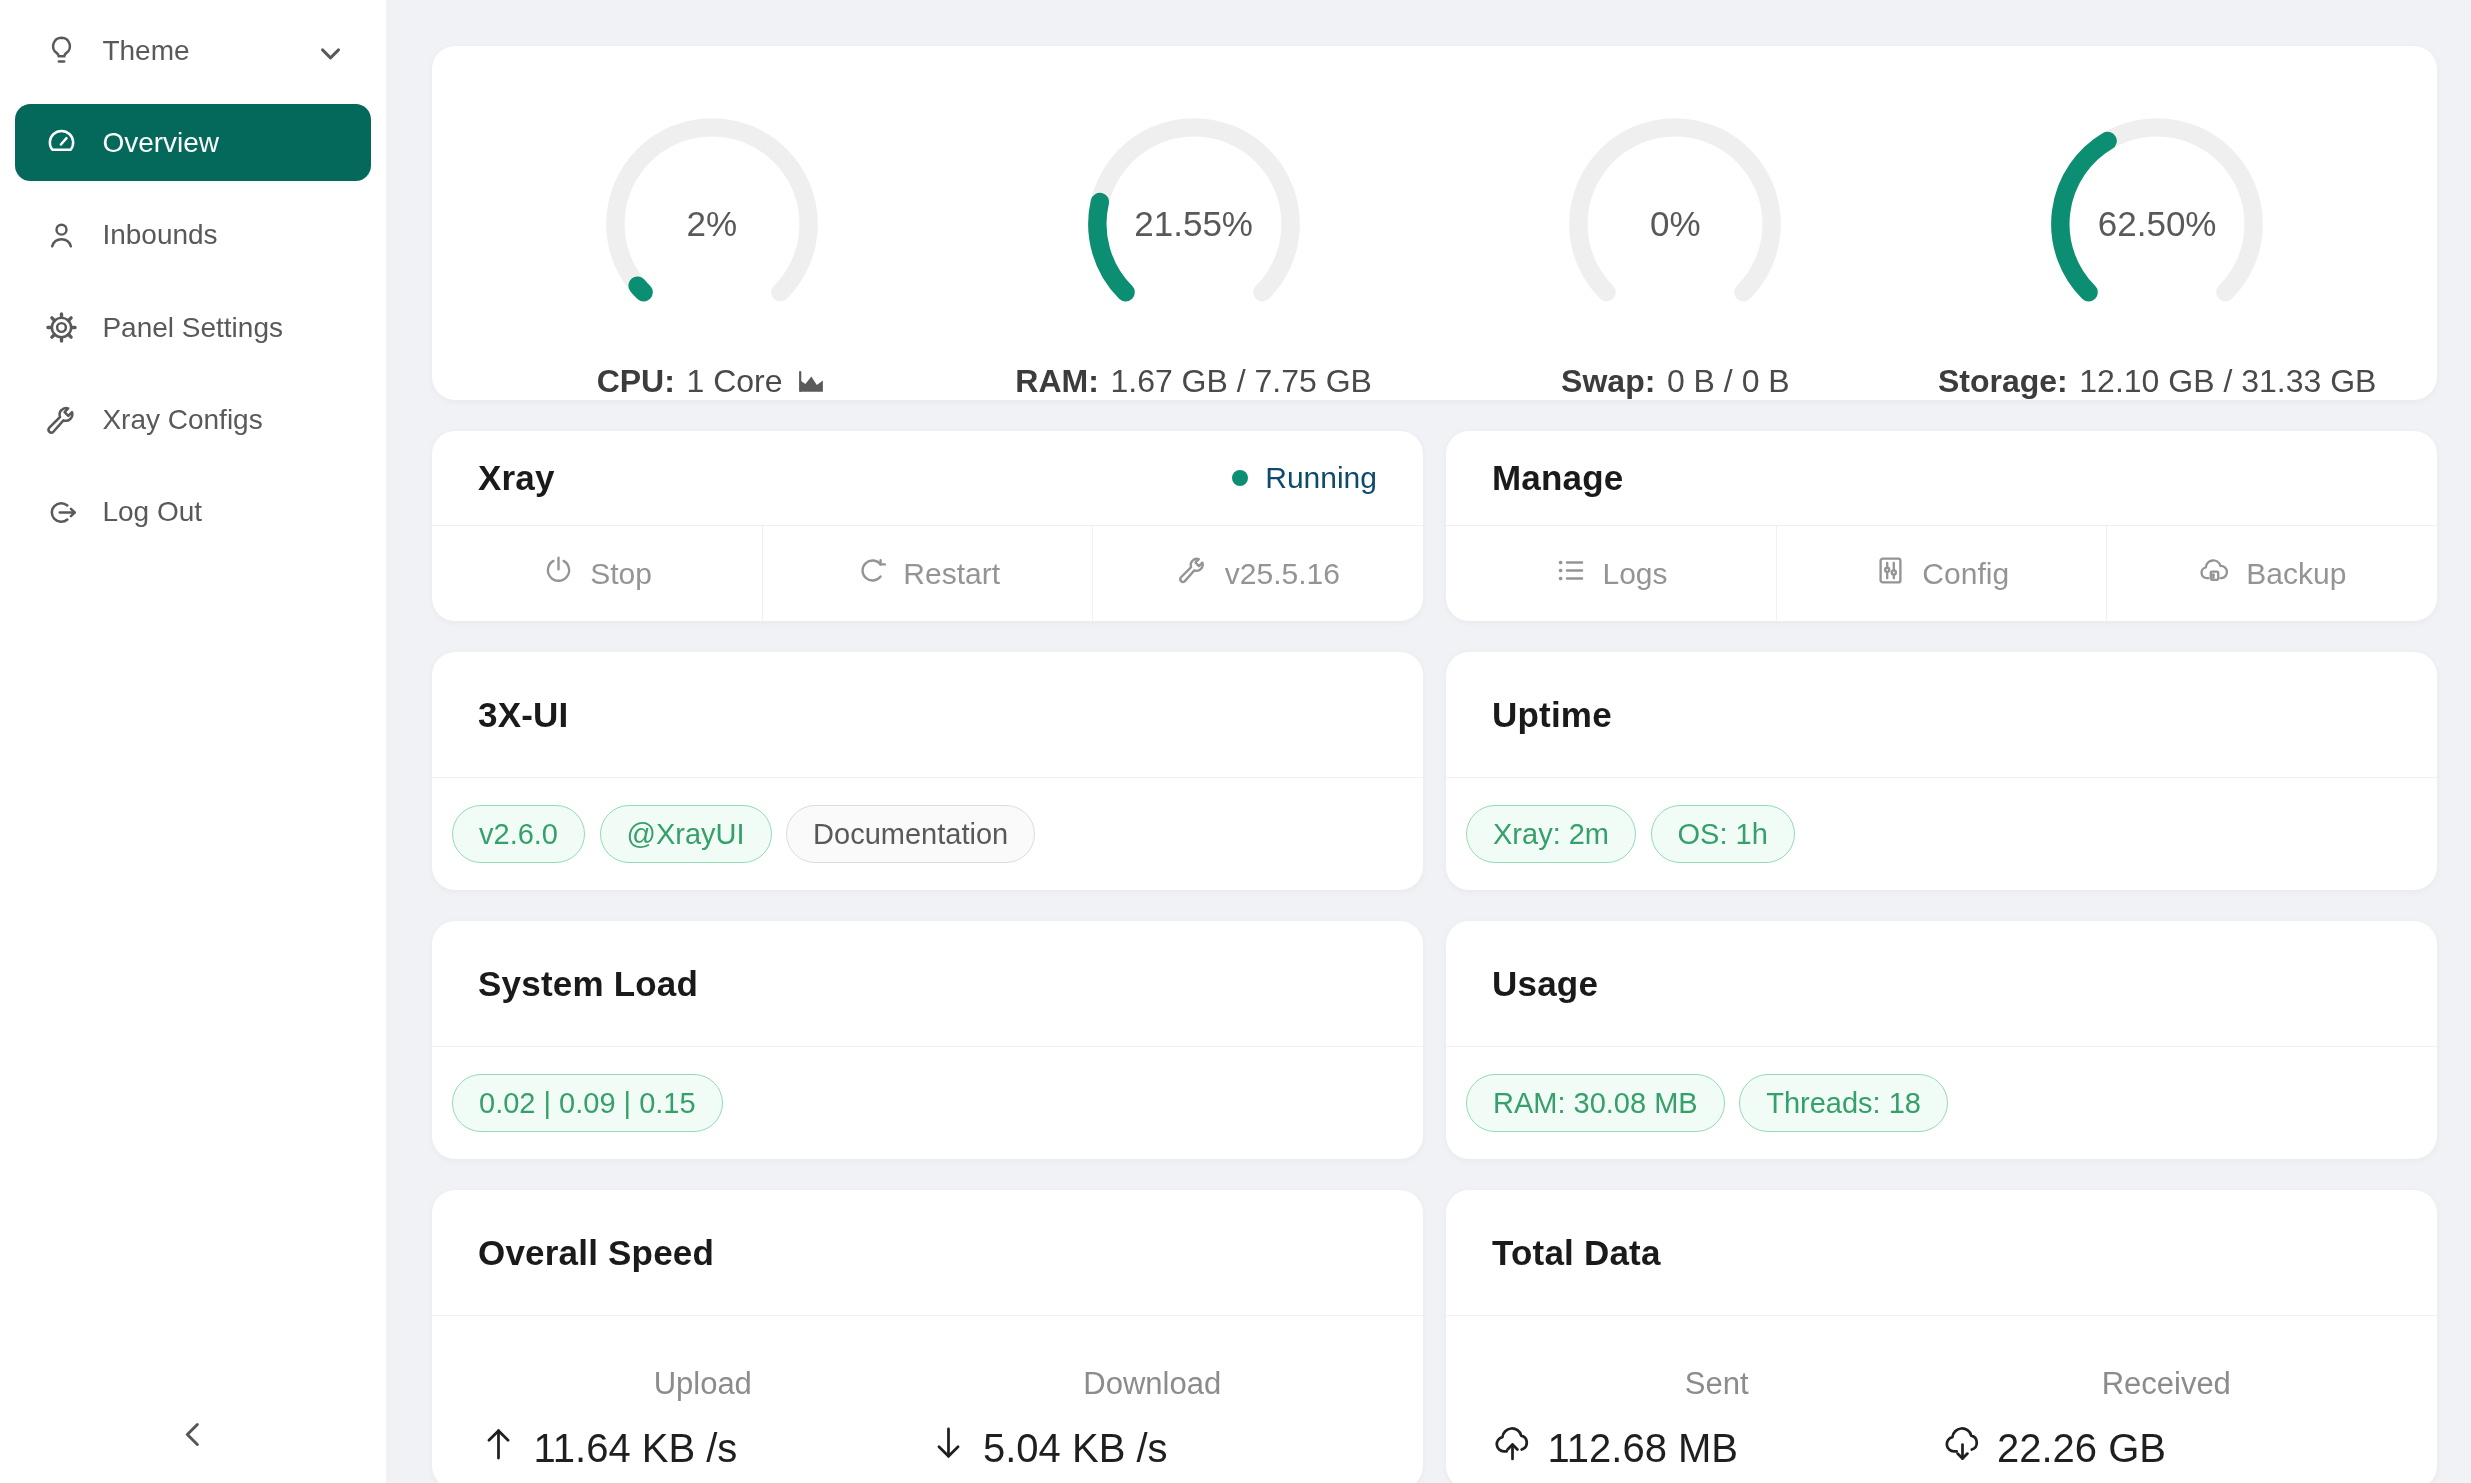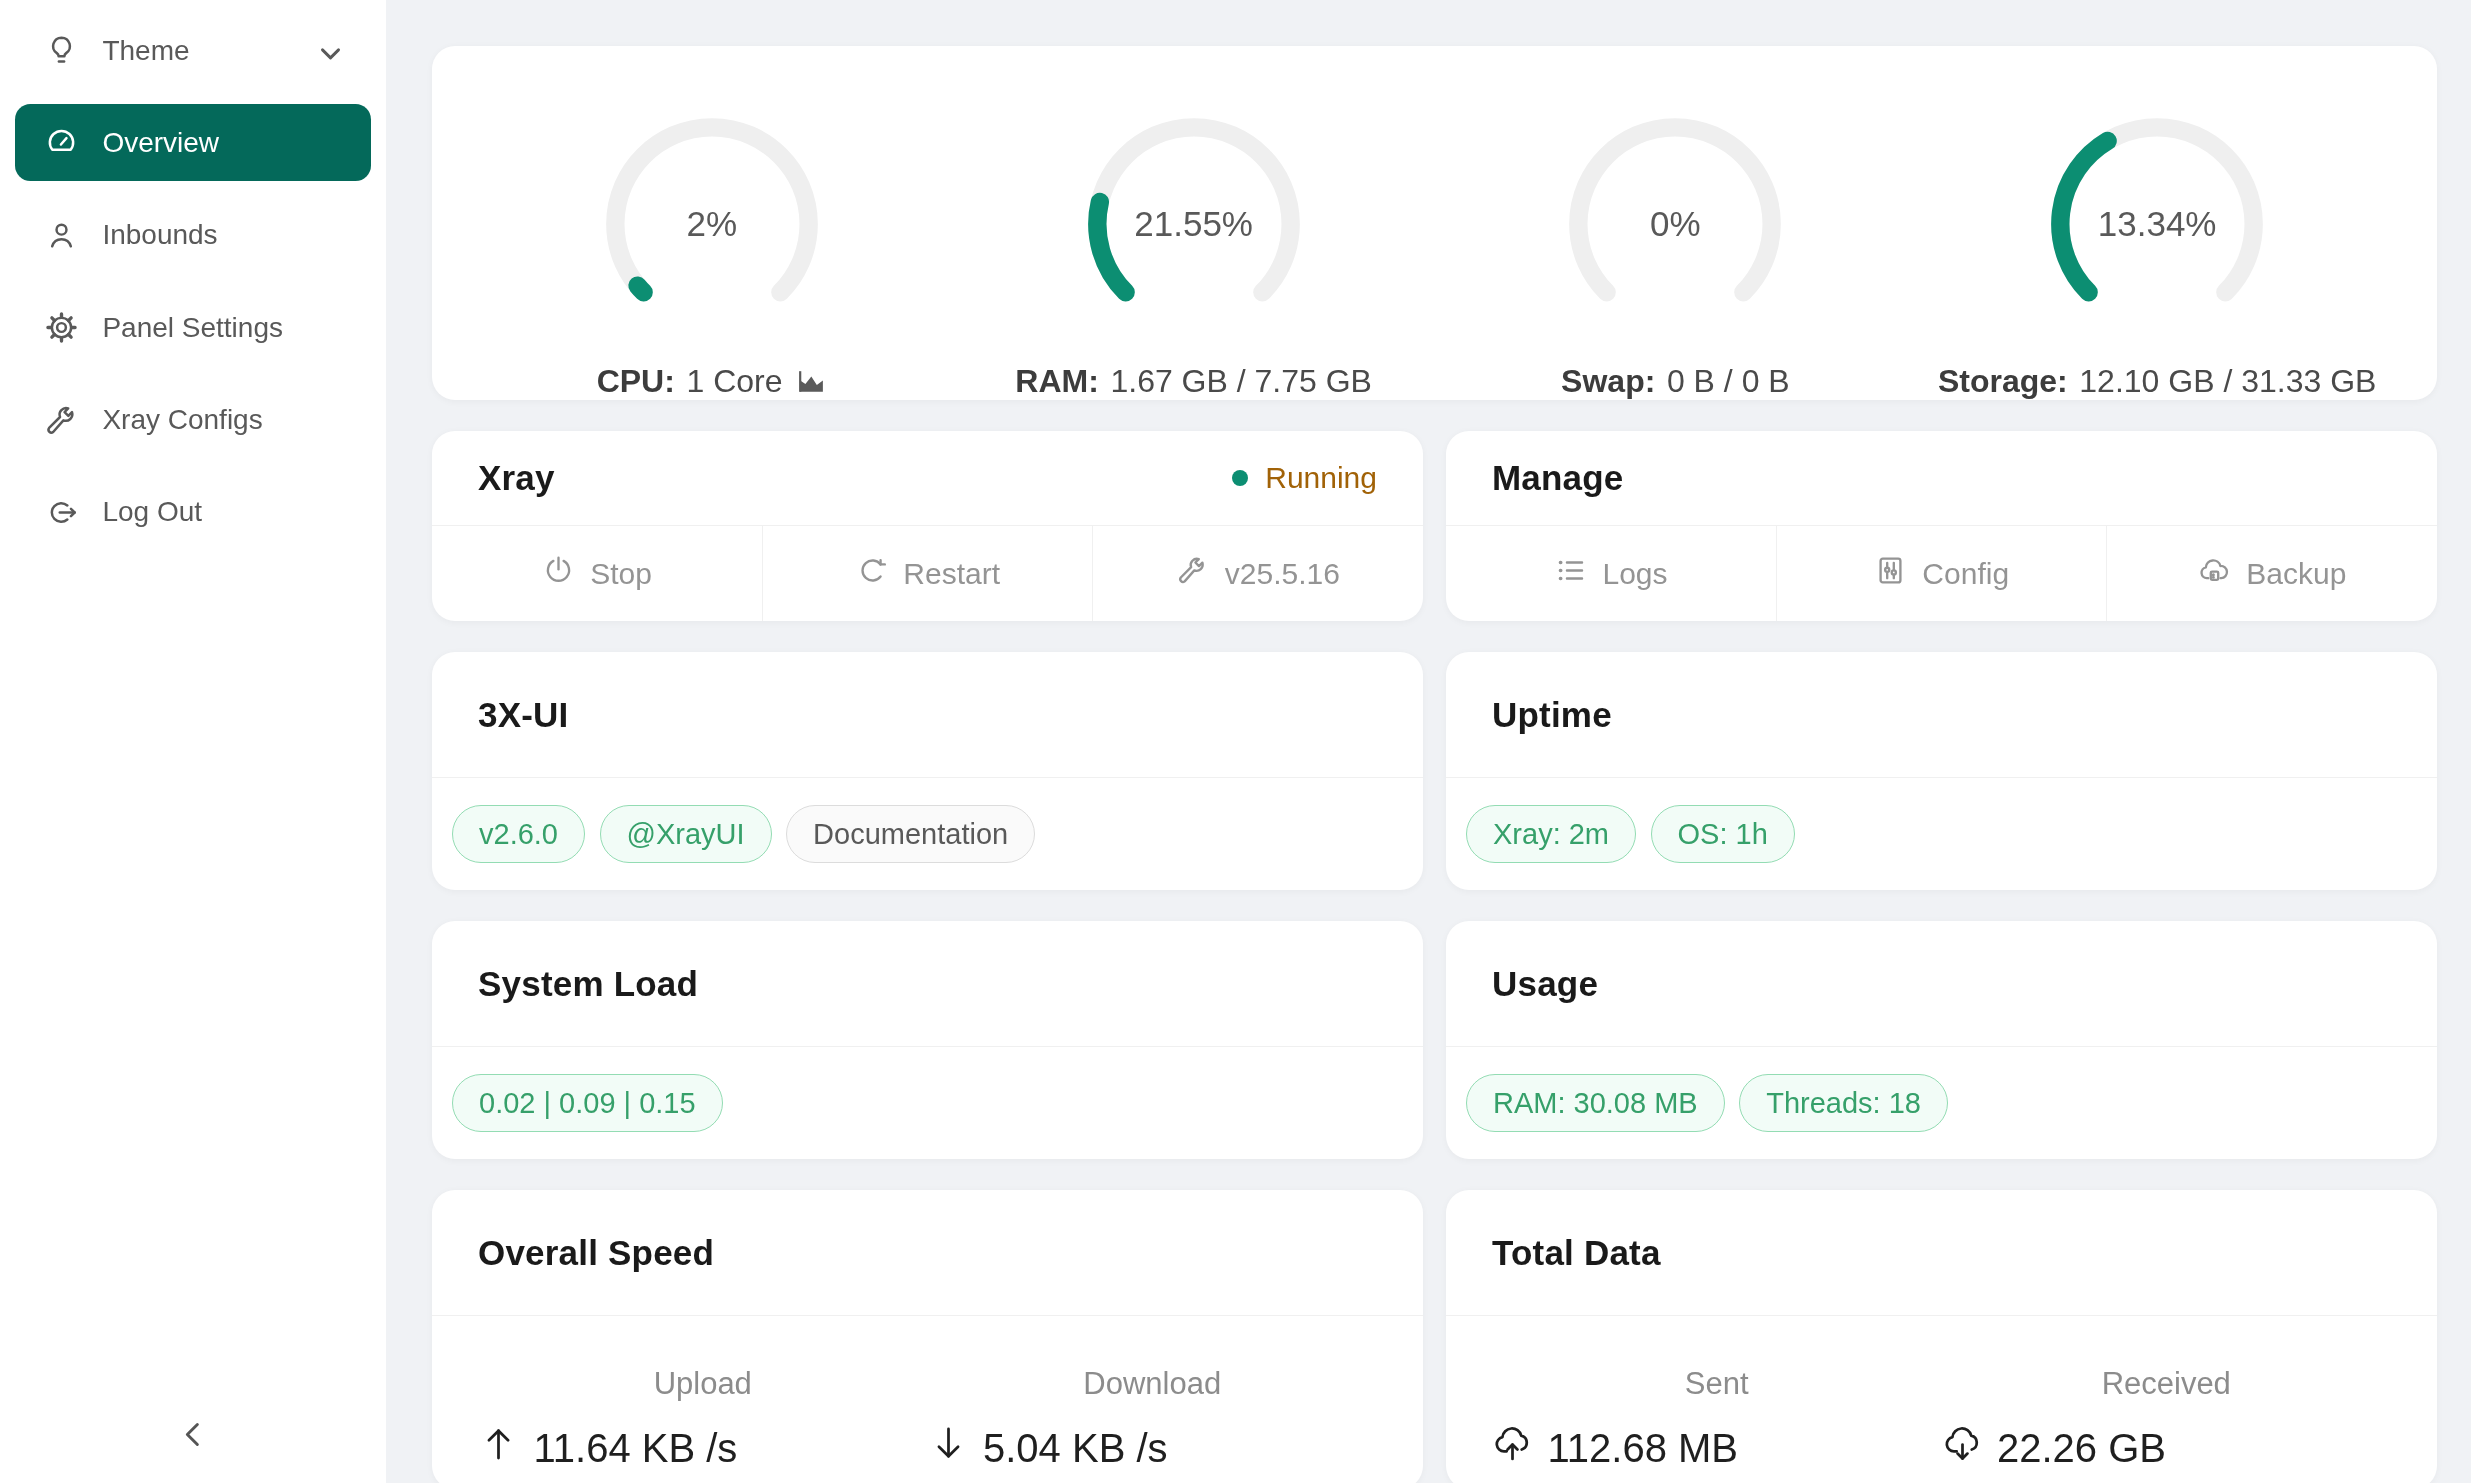--- a/index.html
+++ b/index.html
@@ -40,21 +40,21 @@
     display:flex; align-items:center; gap:11.6px; }
   .gauge-label .glb { font-weight:700; color:#3c3c3c; }
   .gauge-label .chart-ic { width:33px; height:33px; color:#5a5a5a; cursor:pointer; }
 
   
   .card-head { height:95px; display:flex; align-items:center; padding:0 46px;
     border-bottom:1.9px solid #f0f0f0; }
   .badge-head, .stat-head { height:126px; }
   .card-title { font-size:35px; font-weight:700; color:#1a1a1a; letter-spacing:0.2px; }
   .status { margin-left:auto; display:flex; align-items:center; gap:17px;
-    font-size:30px; color:#a16207; }
+    font-size:30px; color:#0c4a6e; }
   .dot { width:16.4px; height:16.4px; border-radius:50%; background:#0c8e72; }
   .action-card { height:190px; display:flex; flex-direction:column; }
   .actions { flex:1; display:flex; align-items:stretch; }
   .action { flex:1; display:flex; align-items:center; justify-content:center;
     gap:15.4px; color:#949494; font-size:30px; cursor:pointer; }
   .action + .action { border-left:1.9px solid #f0f0f0; }
   .action svg { width:33px; height:33px; }
 
   
   .badge-card { height:238px; display:flex; flex-direction:column; }
@@ -202,21 +202,21 @@
         <span class="glb">Swap:</span>
           <span>0 B / 0 B</span>
       </div>
     </div>
 
     <div class="gauge-block">
       <div class="gauge-wrap"><svg viewBox="0 0 120 120">
             <path d="M24.64 95.36 A50 50 0 1 1 95.36 95.36" fill="none" stroke="#efefef" stroke-width="9.5" stroke-linecap="round"></path>
             <path d="M24.64 95.36 A50 50 0 0 1 34.45 17.02" fill="none" stroke="#0c8e72" stroke-width="9.5" stroke-linecap="round"></path>
           </svg>
-        <div class="gauge-pct">13.34%</div>
+        <div class="gauge-pct">62.50%</div>
       </div>
       <div class="gauge-label">
         <span class="glb">Storage:</span>
           <span>12.10 GB / 31.33 GB</span>
       </div>
     </div>
   </section>
 
   <div class="row2">
     <section class="card action-card">

